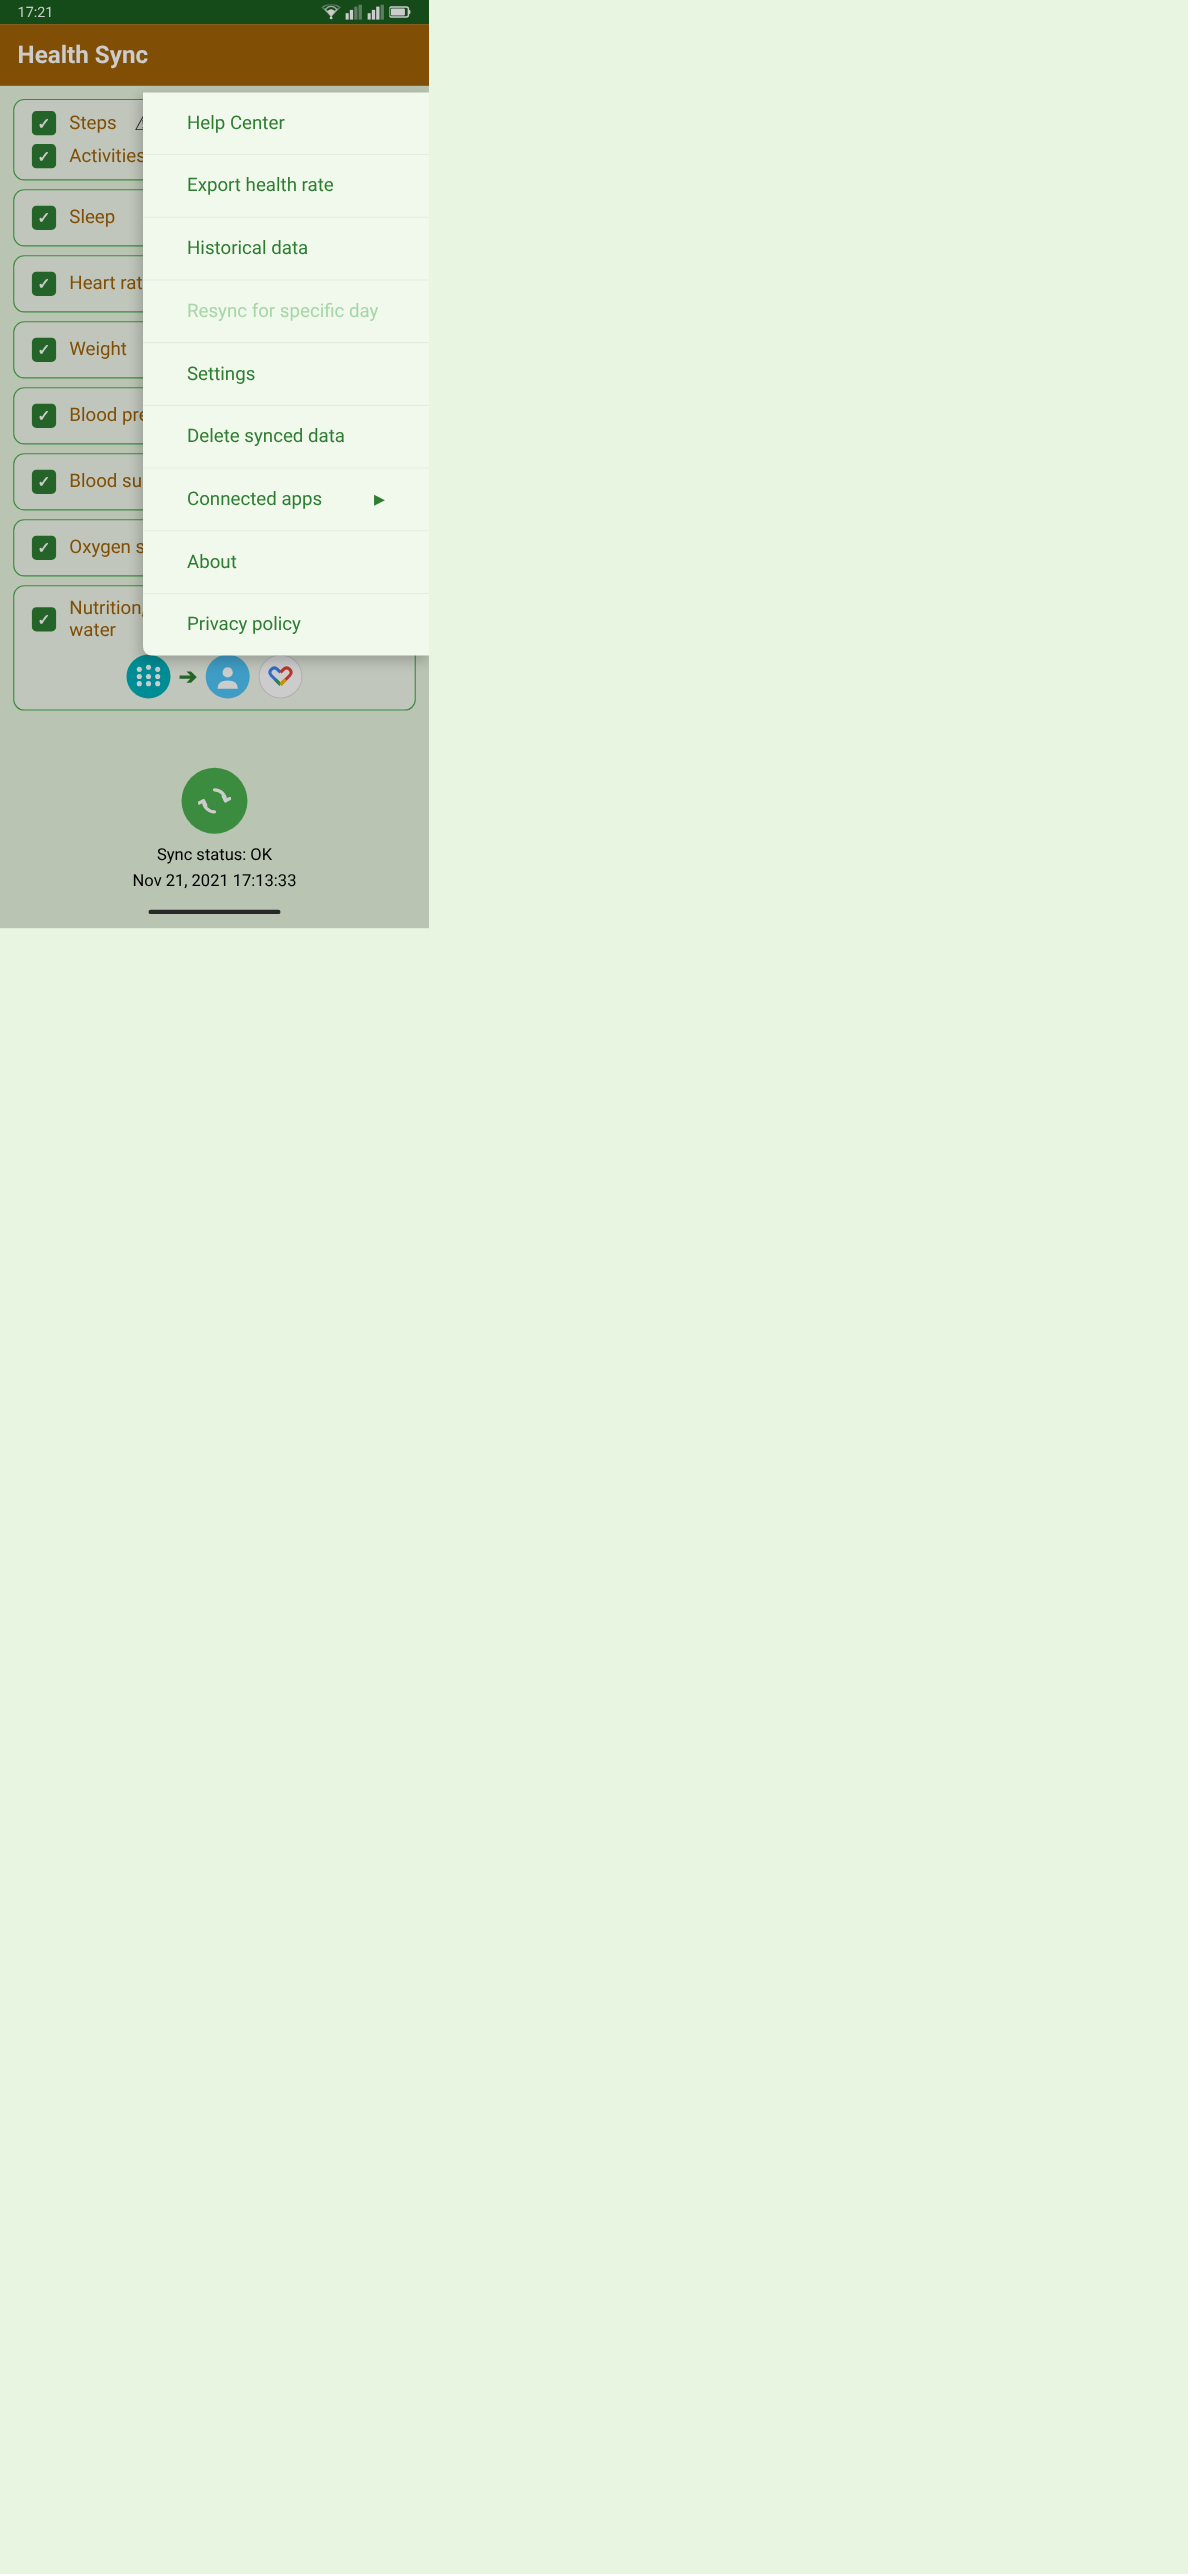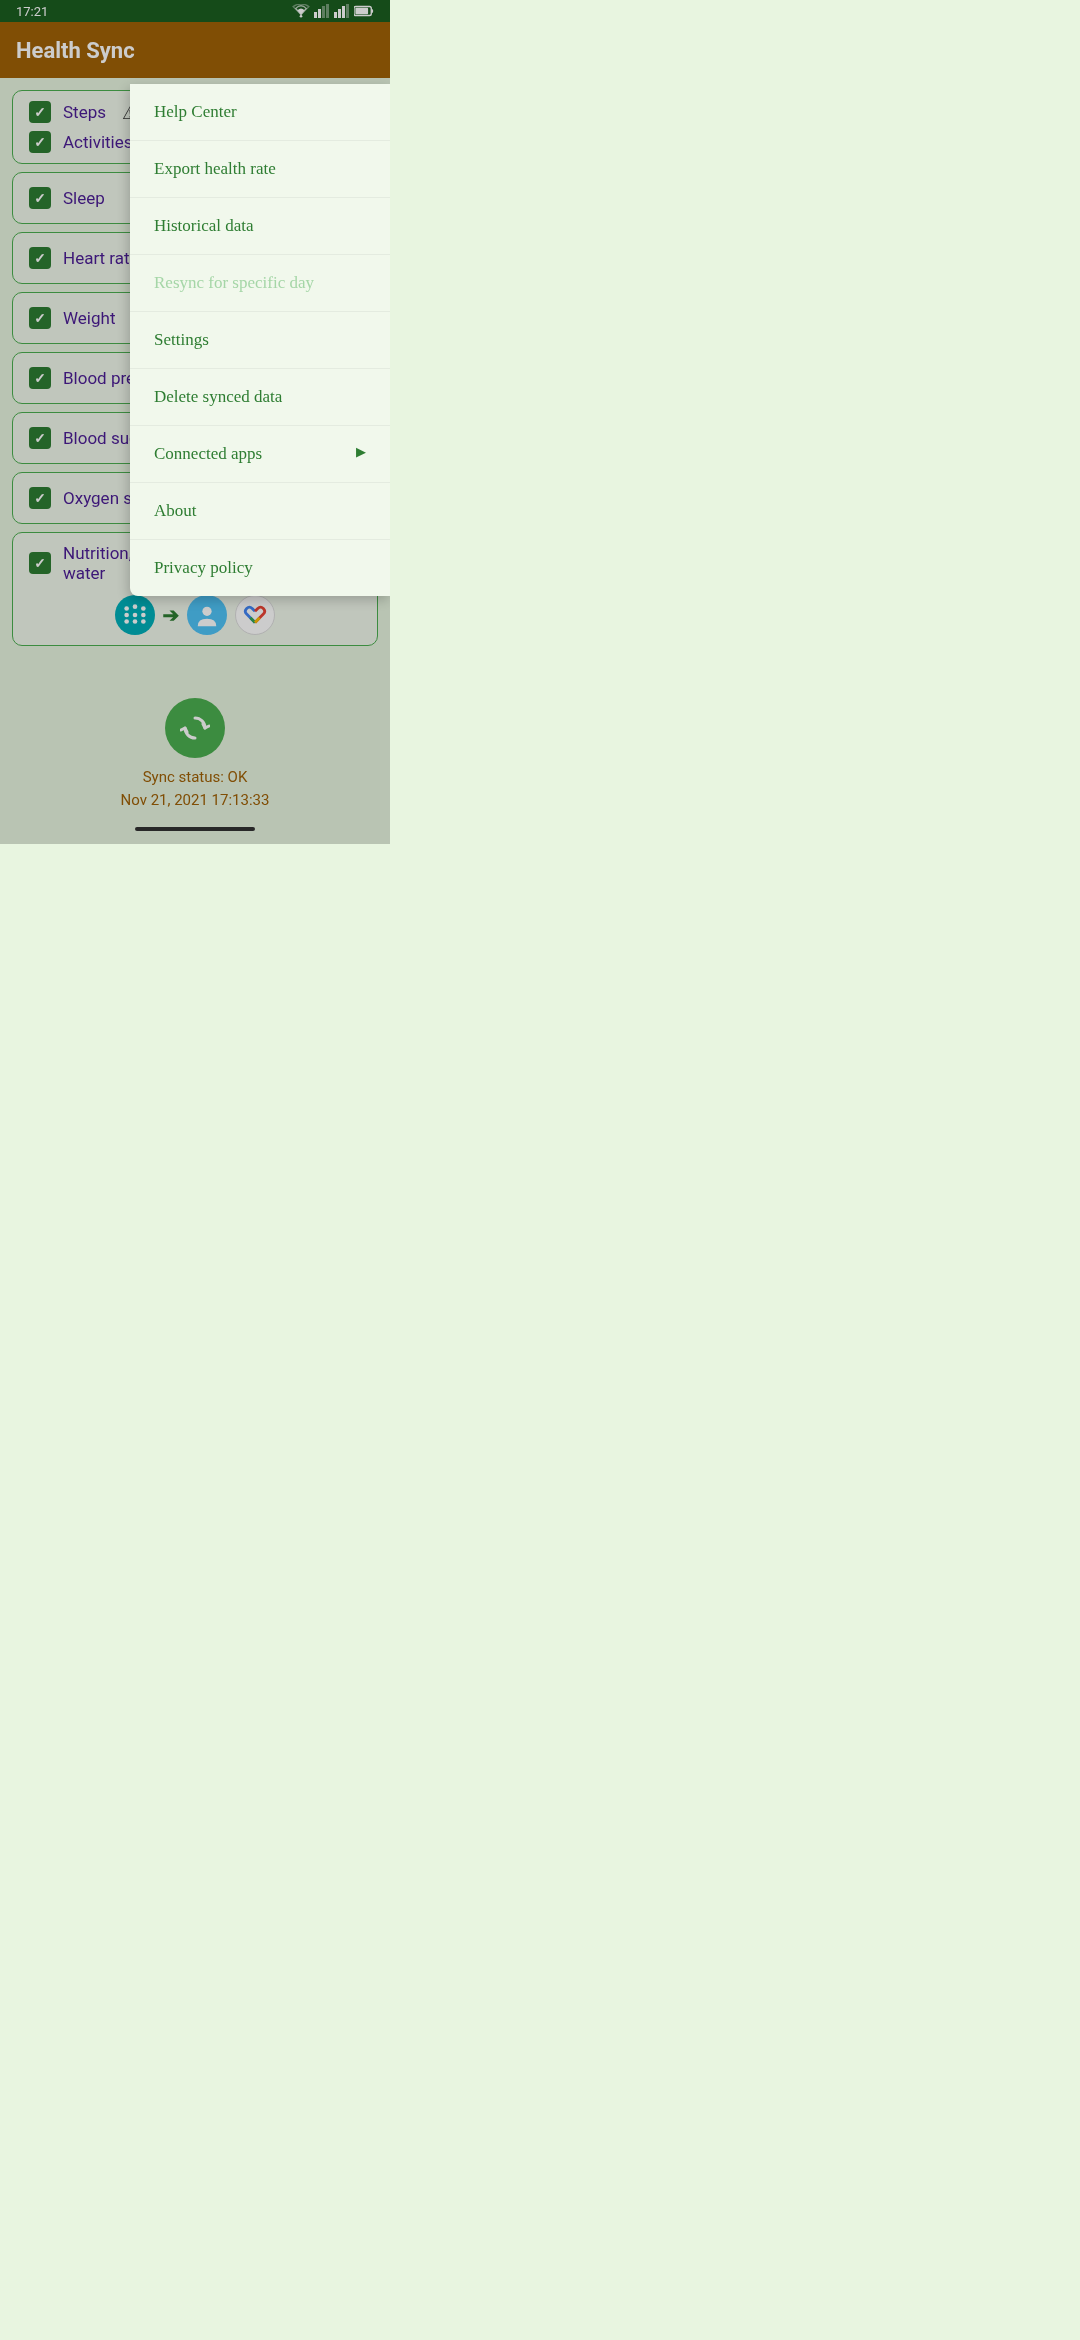--- a/index.html
+++ b/index.html
@@ -94,21 +94,21 @@
     }
     .checkbox::after {
       content: '✓';
       color: white;
       font-size: 14px;
       font-weight: bold;
     }
 
     .card-label {
       font-size: 17px;
-      color: #4c1d95;
+      color: #a16207;
       font-weight: 400;
     }
 
     .warning-icon {
       font-size: 18px;
       color: #333;
       margin-left: 4px;
     }
 
     
@@ -161,21 +161,21 @@
       background: #4caf50;
       display: flex;
       align-items: center;
       justify-content: center;
       color: white;
       font-size: 26px;
       cursor: pointer;
       border: none;
     }
     .sync-status-text {
-      color: #a16207;
+      color: #000000;
       font-size: 15px;
       text-align: center;
       line-height: 1.5;
     }
 
     
     .home-indicator {
       width: 120px;
       height: 4px;
       background: #333;
@@ -200,29 +200,28 @@
       top: 84px;
       right: 0;
       width: 260px;
       background: #f1f8ec;
       z-index: 20;
       box-shadow: -2px 4px 12px rgba(0,0,0,0.2);
       border-radius: 0 0 0 8px;
     }
 
     .menu-item {
-      padding: 18px 24px;
+      padding: 18px 40px;
       font-size: 17px;
       color: #2e7d32;
       cursor: pointer;
       display: flex;
-      align-items: flex-start;
+      align-items: center;
       justify-content: space-between;
       border-bottom: 1px solid rgba(0,0,0,0.05);
-      font-family: Liberation Serif, serif;
     }
     .menu-item:last-child {
       border-bottom: none;
     }
     .menu-item.disabled {
       color: #a5d6a7;
     }
 
     .chevron-right {
       font-size: 13px;

